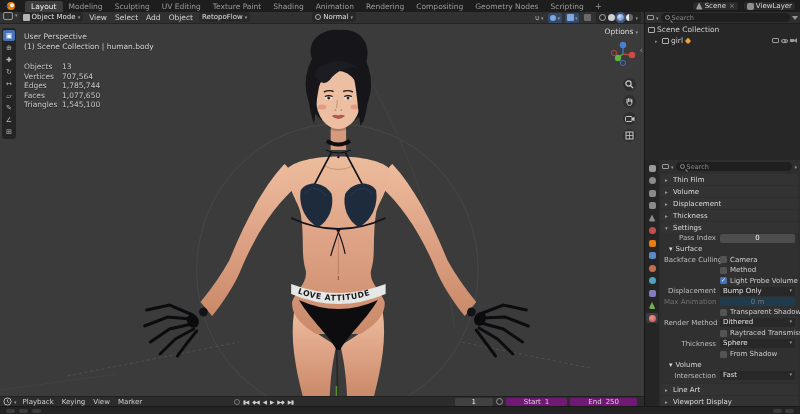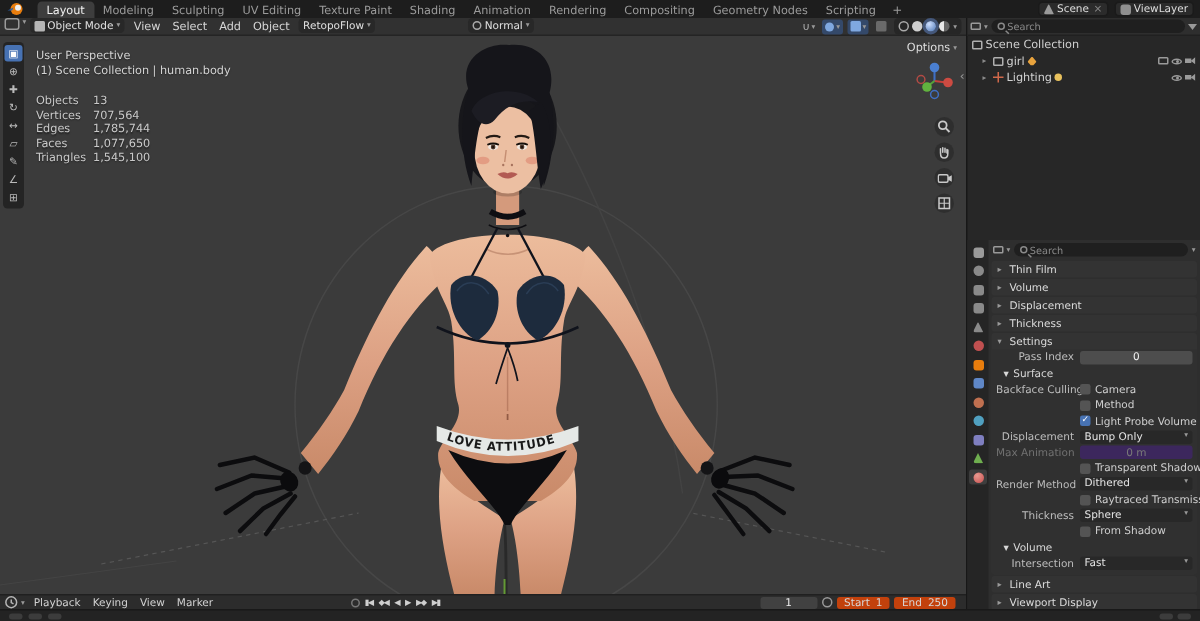--- a/index.html
+++ b/index.html
@@ -56,21 +56,21 @@
 .navbtn{width:13px;height:13px;border-radius:50%;background:rgba(45,45,45,.85);display:flex;align-items:center;justify-content:center}
 
 .timeline{height:10px;background:#2c2c2c;border-top:1px solid #202020;display:flex;align-items:center;padding:0 3px;font-size:7px;flex:none;gap:2px}
 .tl-menus{display:flex}
 .tl-menus .menu-item{padding:0 4px;line-height:10px;font-size:7px}
 .tl-play{display:flex;align-items:center;gap:2px;margin-left:86px;color:#c9c9c9}
 .pbtn{font-size:5.5px;color:#cfcfcf;letter-spacing:-1px;padding:0 1px}
 .rec{width:6px;height:6px;border:1px solid #777;border-radius:50%}
 .tl-fields{margin-left:auto;display:flex;align-items:center;gap:3px;margin-right:4px}
 .frame-field{background:#414141;border-radius:2px;min-width:38px;text-align:center;color:#f0f0f0;padding:0 4px;line-height:8px}
-.se-field{background:#c2410c;border-radius:2px;display:flex;gap:4px;padding:0 5px;line-height:8px;color:#d8d8d8}
+.se-field{background:#701a75;border-radius:2px;display:flex;gap:4px;padding:0 18px;line-height:8px;color:#d8d8d8}
 .keyico{width:7px;height:7px;border:1px solid #999;border-radius:50%;position:relative}
 
 .statusbar{height:8px;background:#232323;border-top:1px solid #191919;display:flex;align-items:center;gap:4px;padding:0 6px;flex:none}
 .pill{width:9px;height:4px;border-radius:2px;background:#3c3c3c}
 .statusbar .right{margin-left:auto;display:flex;gap:3px}
 
 .right-col{width:156px;display:flex;flex-direction:column;border-left:1px solid #171717;flex:none}
 .outliner{height:148px;background:#272727;display:flex;flex-direction:column;flex:none}
 .ol-header{height:12px;background:#2e2e2e;display:flex;align-items:center;gap:2px;padding:0 2px;border-bottom:1px solid #202020}
 .search{flex:1;background:#1f1f1f;border-radius:6px;height:9px;display:flex;align-items:center;gap:2px;padding:0 4px;color:#8a8a8a;font-size:6.5px}
@@ -103,21 +103,21 @@
 .panel{background:#333333;margin:1px 2px 0;border-radius:2px}
 .panel-h{height:11px;display:flex;align-items:center;gap:3px;padding:0 4px;color:#dcdcdc;font-size:7px}
 .panel-h .arr{color:#9a9a9a;font-size:5.5px;width:5px}
 .panel-body{background:#303030;border-radius:0 0 2px 2px;padding-bottom:2px}
 .prow{height:10.5px;display:flex;align-items:center;font-size:7px;padding:0 3px}
 .prow.dis{opacity:.45}
 .plabel{width:56px;text-align:right;padding-right:4px;color:#bdbdbd;white-space:nowrap;flex:none}
 .pwidget{flex:1;min-width:0}
 .dropdown{background:#282828;border-radius:2px;height:9px;display:flex;align-items:flex-start;justify-content:space-between;padding:0 3px;color:#e3e3e3}
 .slider{background:#4d4d4d;border-radius:2px;height:9px;display:flex;align-items:center;justify-content:center;color:#f0f0f0}
-.field{background:#4c1d95;border-radius:2px;height:9px;display:flex;align-items:center;justify-content:center;color:#cfcfcf}
+.field{background:#0c4a6e;border-radius:2px;height:9px;display:flex;align-items:center;justify-content:center;color:#cfcfcf}
 .chkrow{display:flex;align-items:center;gap:3px}
 .checkbox{width:7px;height:7px;border-radius:1.5px;background:#545454;flex:none;position:relative}
 .checkbox.checked{background:#4772b3}
 .checkbox.checked:after{content:"✓";position:absolute;color:#fff;font-size:6px;left:1px;top:-1px}
 .chklabel{color:#cfcfcf;font-size:7px;white-space:nowrap}
 .subpanel-h{height:11px;display:flex;align-items:center;gap:3px;padding:0 8px;color:#d8d8d8;font-size:7px}
 </style>
 </head>
 <body>
 
@@ -452,31 +452,20 @@
           <span class="tw">▸</span>
           <span class="col-ico"></span>
           <span>girl</span>
           <span class="arm-ico"></span>
           <span class="ol-icons">
             <span class="scr-ico"></span>
             <span class="eye-ico"></span>
             <span class="cam-ico"></span>
           </span>
         </div>
-        <div class="ol-row">
-          <span class="ol-indent"></span>
-          <span class="tw">▸</span>
-          <span class="axis-ico"></span>
-          <span>Lighting</span>
-          <span class="bulb-ico"></span>
-          <span class="ol-icons">
-            <span class="eye-ico"></span>
-            <span class="cam-ico"></span>
-          </span>
-        </div>
       </div>
 
       <div class="properties">
         <div class="ptabs">
           <span class="ptab">
               <i style="background:#9a9a9a"></i>
             </span>
           <span class="ptab">
               <i style="background:#8a8a8a;border-radius:50%"></i>
             </span>

